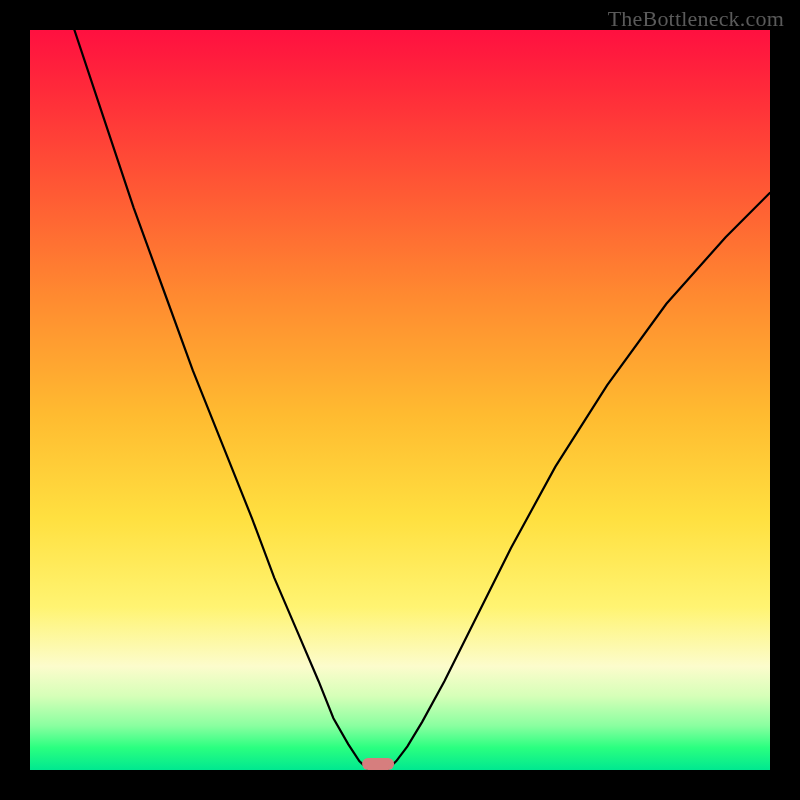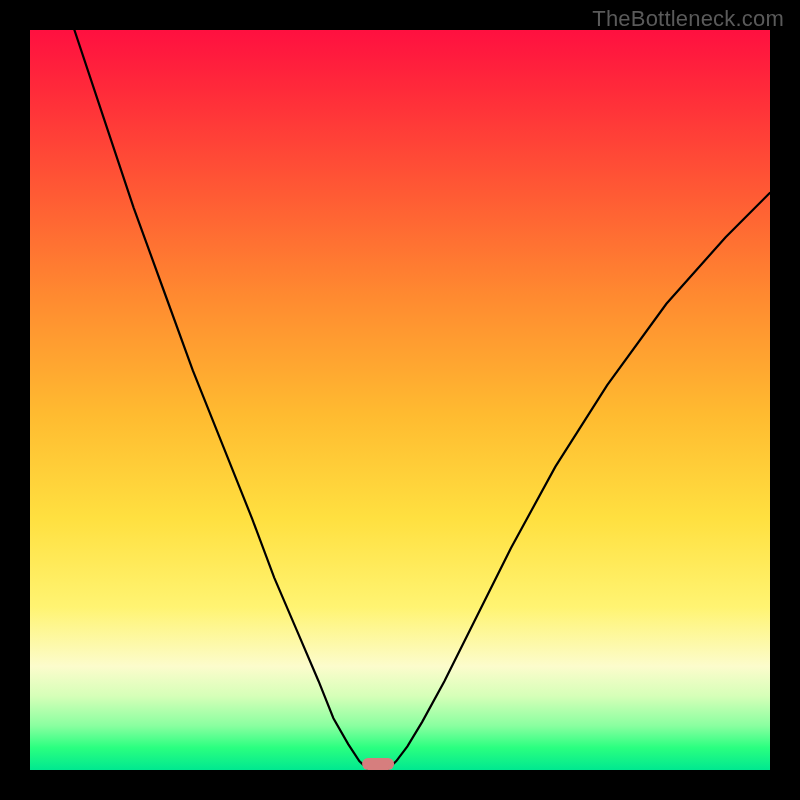--- a/index.html
+++ b/index.html
@@ -43,21 +43,21 @@
   }
   .curve {
     position: absolute;
     inset: 0;
     pointer-events: none;
   }
   .watermark {
     position: absolute;
     top: 6px;
     right: 16px;
-    font-family: Liberation Sans, sans-serif;
+    font-family: Liberation Serif, serif;
     font-size: 22px;
     color: #5a5a5a;
     font-weight: 500;
     letter-spacing: 0.2px;
   }
   .marker {
     position: absolute;
     width: 32px;
     height: 12px;
     background: #d67e7e;

